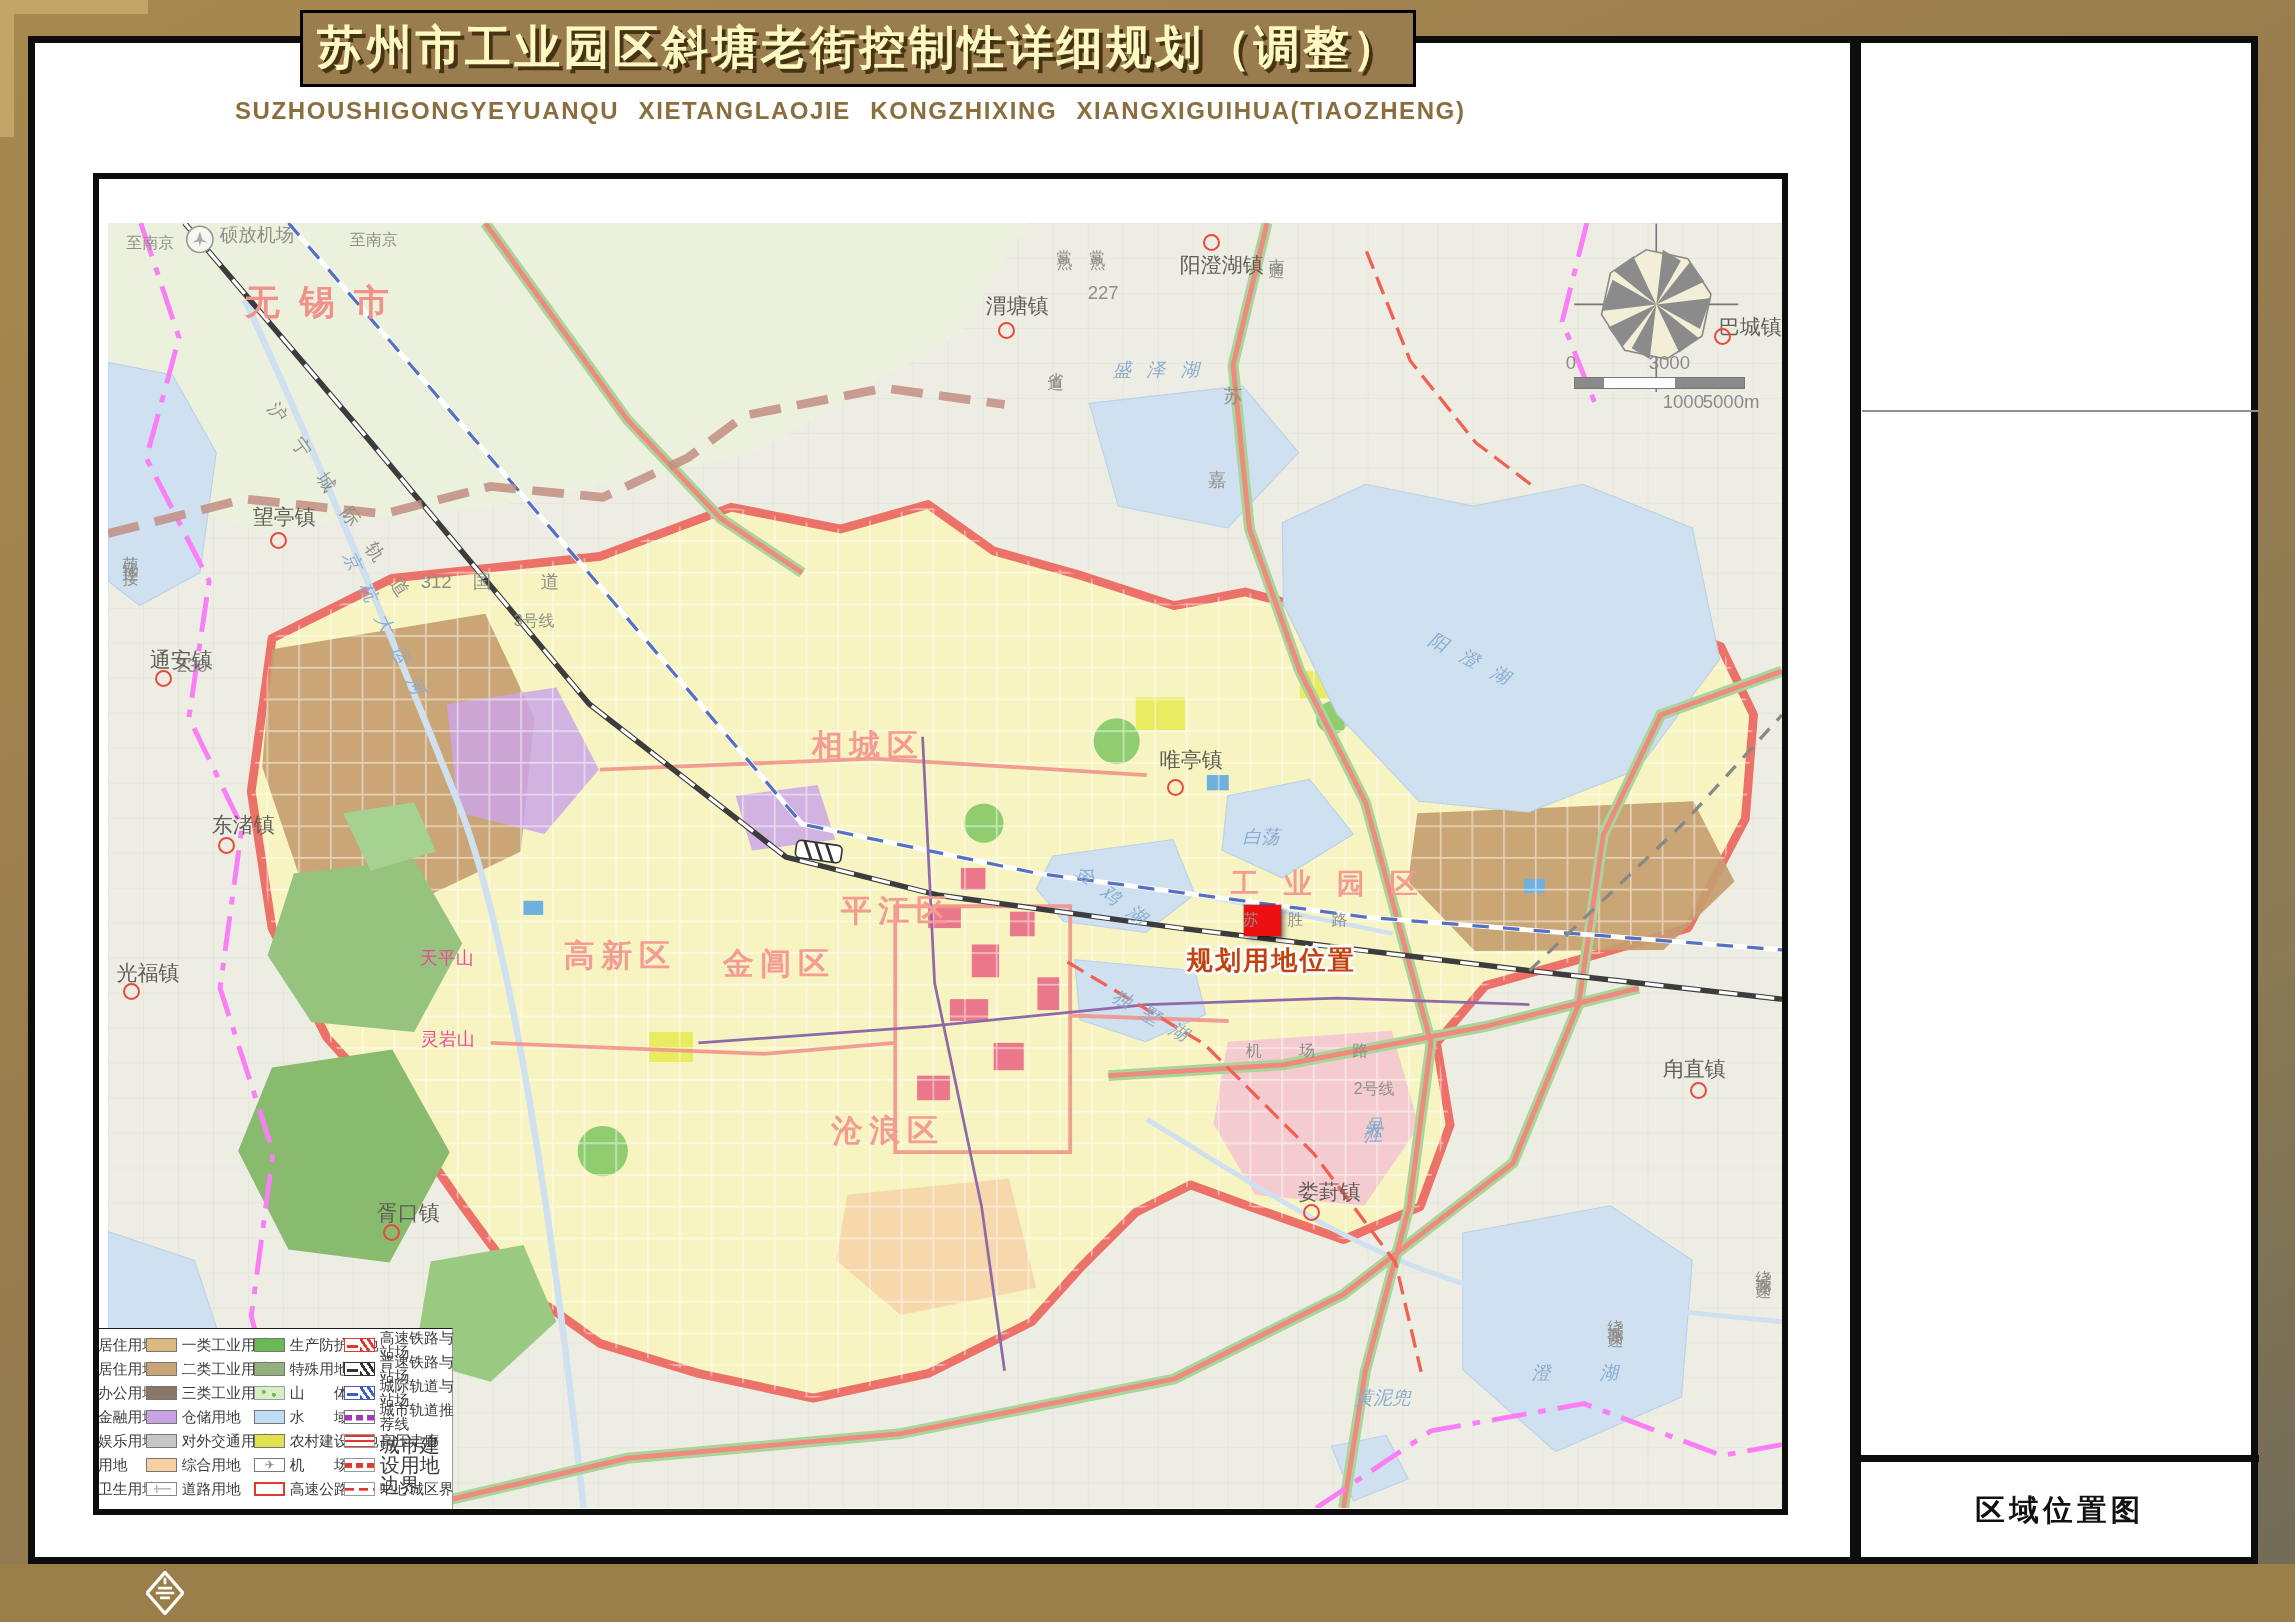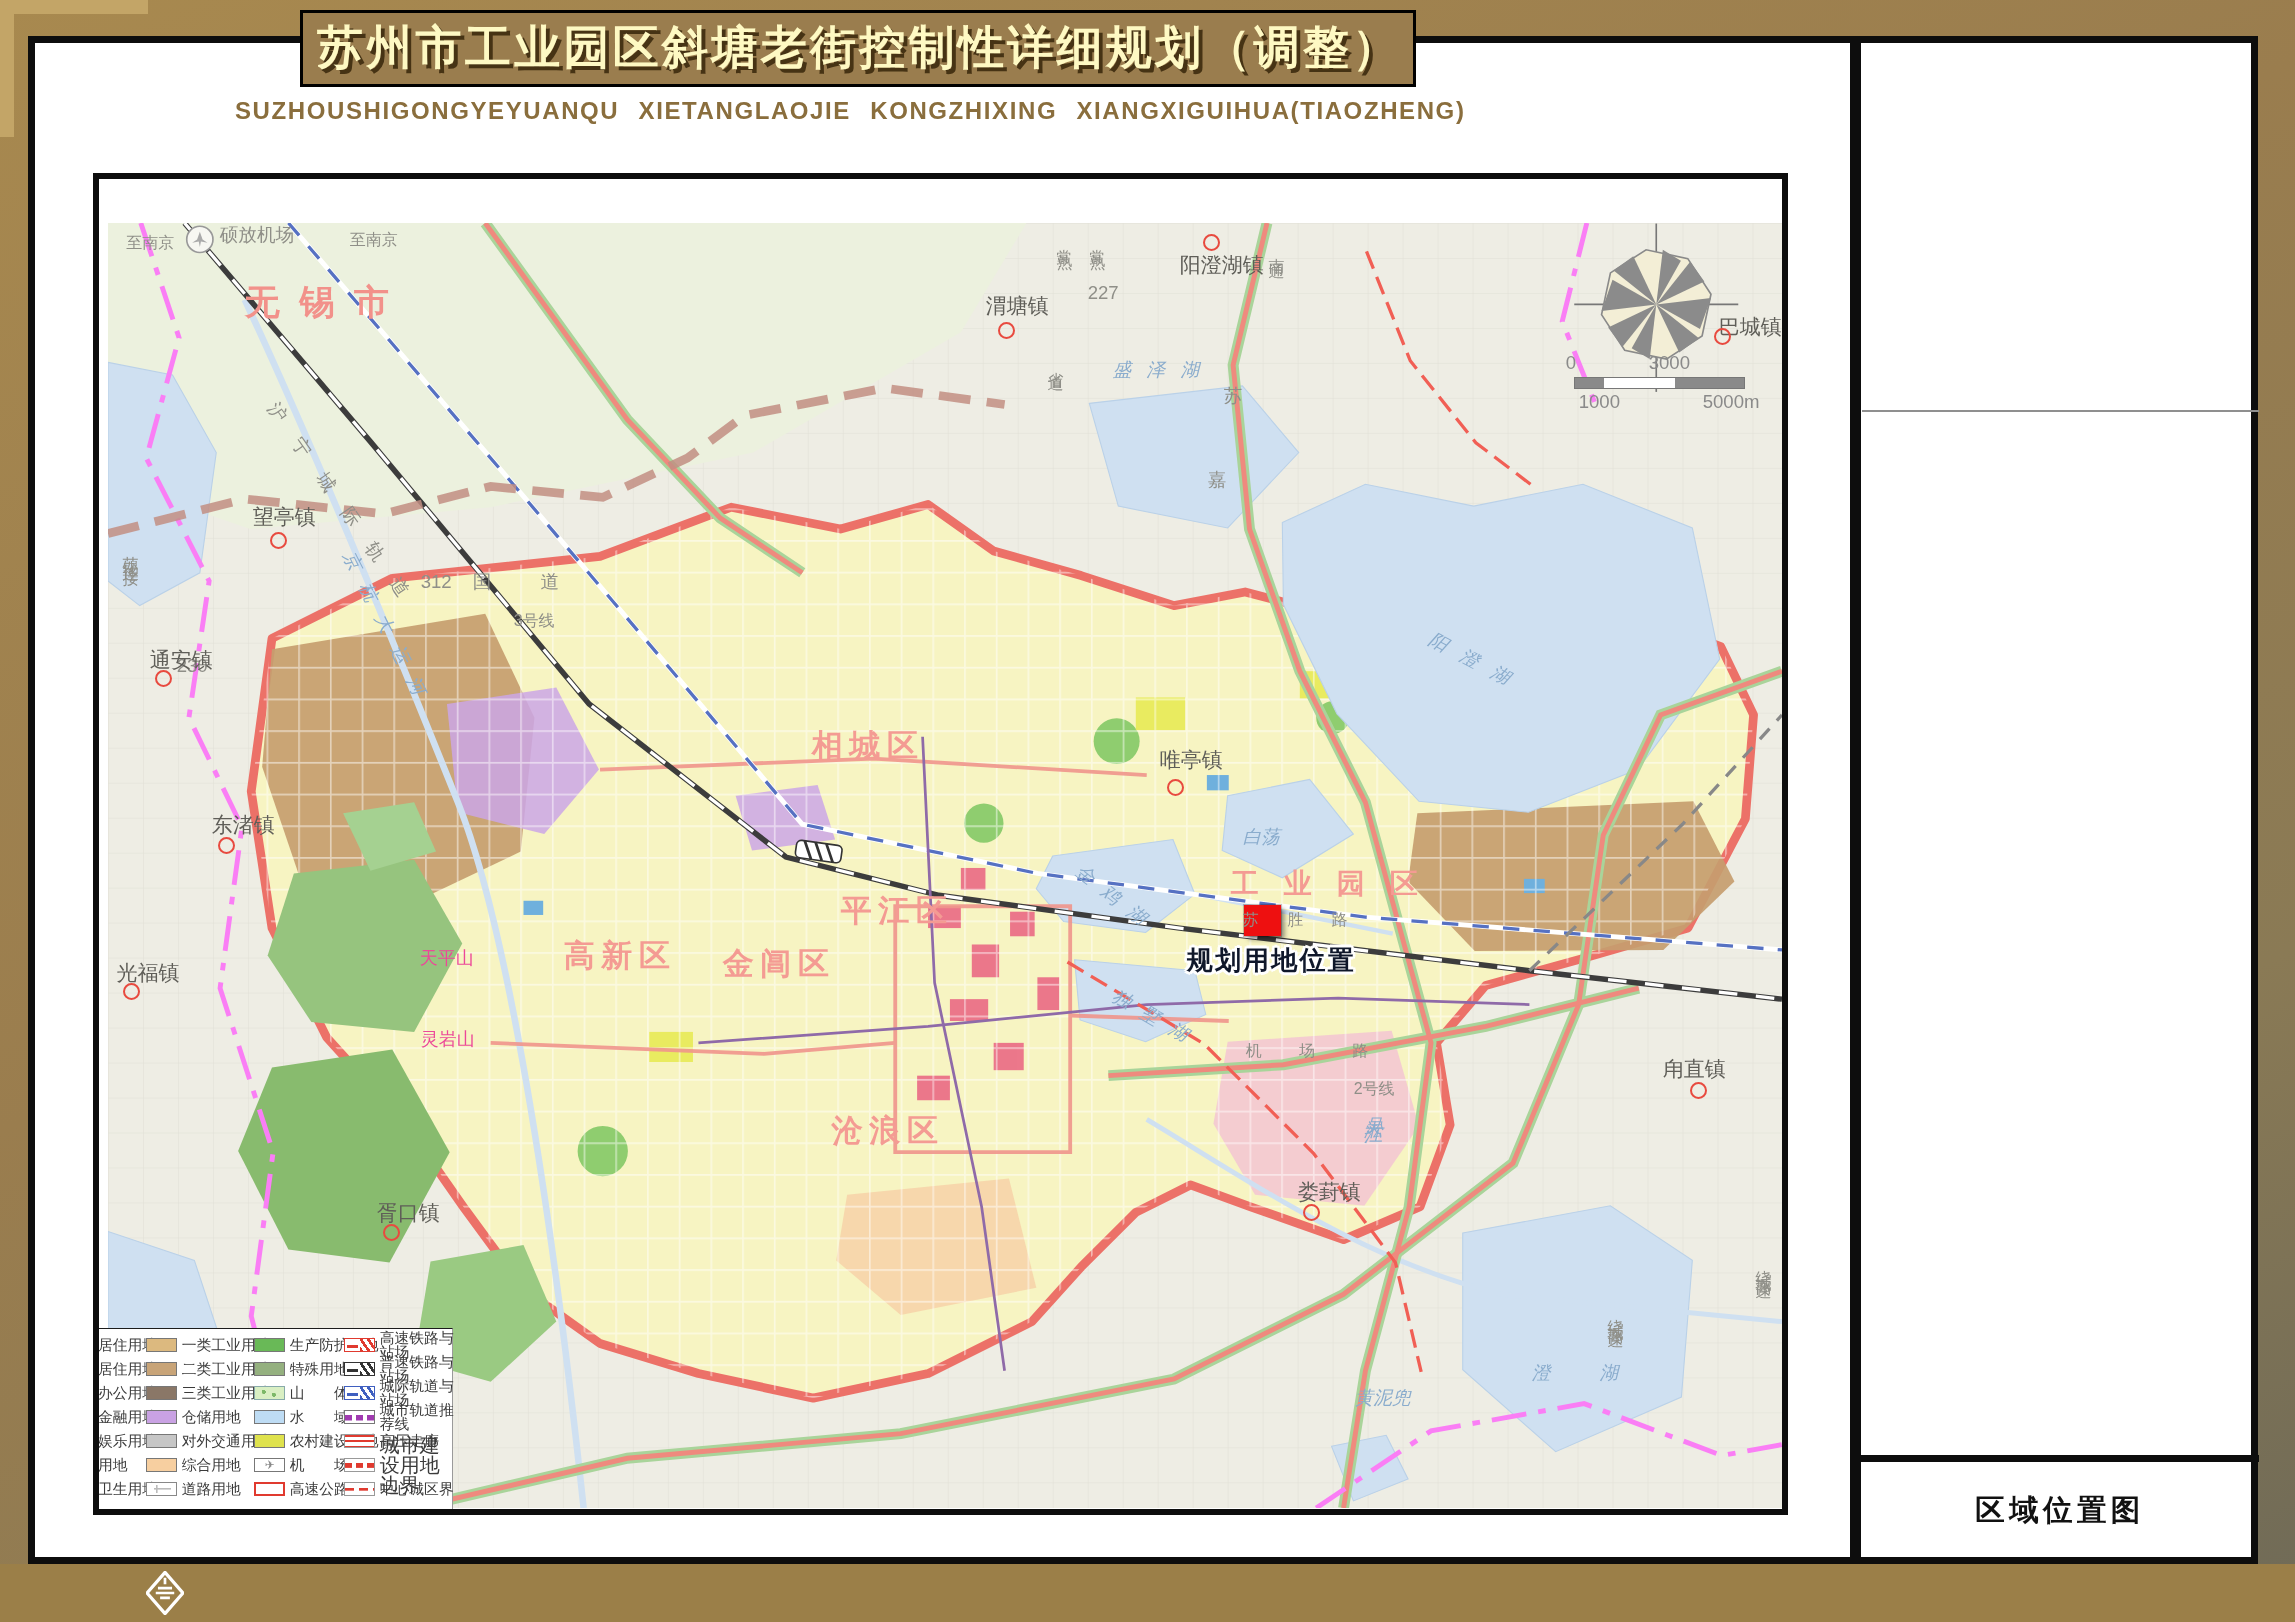--- a/index.html
+++ b/index.html
@@ -47,32 +47,32 @@
   .city-pink{color:var(--city-pink);font-size:35px;font-weight:bold;letter-spacing:19.7px;}
   .district{color:var(--district-pink);font-size:31px;font-weight:bold;letter-spacing:6.6px;}
   .water{color:#8aaccd;font-size:18.6px;font-style:italic;}
   .sp{letter-spacing:15.3px;}
   .vert{writing-mode:vertical-rl;letter-spacing:4.4px;}
   .ring{position:absolute;width:13px;height:13px;border:2.2px solid #e84a3f;border-radius:50%;background:transparent;}
 
   
   #site-marker{position:absolute;left:1136px;top:682px;width:37px;height:31px;background:var(--marker);
                box-shadow:3.8px 3.8px 4.9px rgba(0,0,0,.45),0 0 0 1.1px rgba(40,0,0,.25);}
-  #marker-label{position:absolute;left:1079px;top:720px;font-size:26px;font-weight:bold;color:#0f172a;letter-spacing:2.2px;
+  #marker-label{position:absolute;left:1079px;top:720px;font-size:26px;font-weight:bold;color:#c2410c;letter-spacing:2.2px;
       text-shadow:-2.2px -2.2px 0 #fff,2.2px -2.2px 0 #fff,-2.2px 2.2px 0 #fff,2.2px 2.2px 0 #fff,0 2.7px 0 #fff,2.7px 0 0 #fff,0 -2.7px 0 #fff,-2.7px 0 0 #fff;}
 
   
   #scale-bar{position:absolute;left:1466px;top:154px;width:169px;height:9.8px;border:1.1px solid #777;
              display:flex;background:#fff;}
   #scale-bar .seg1{width:29px;background:#8a8a8a;}
   #scale-bar .seg2{width:71px;background:#fff;}
   #scale-bar .seg3{flex:1;background:#8a8a8a;}
   .scale-txt{position:absolute;font-size:18.6px;color:#8a8a8a;}
   #scale-0{left:1458px;top:129px;}  #scale-3000{left:1541px;top:129px;}
-  #scale-1000{left:1471px;top:168px;} #scale-5000{left:1595px;top:168px;}
+  #scale-1000{left:1555px;top:168px;} #scale-5000{left:1595px;top:168px;}
 
   
   #legend{position:absolute;left:-7.7px;top:1149px;width:361px;height:208px;background:#fff;
           border-top:1.6px solid #1c1c1c;border-right:1.1px solid #9a9a9a;}
   .leg-col{position:absolute;top:4.4px;}
   .leg-row{height:24px;display:flex;align-items:center;}
   .leg-label{font-size:14.8px;color:#3b3b3b;margin-left:4.4px;line-height:1.0;}
   .leg-label.two-line{white-space:normal;width:74px;font-size:20px;}
   .sw{width:31px;height:14px;box-sizing:border-box;flex:none;position:relative;display:inline-flex;align-items:center;justify-content:center;}
   .sw-road{background:#fff;border:1.1px solid #888;

